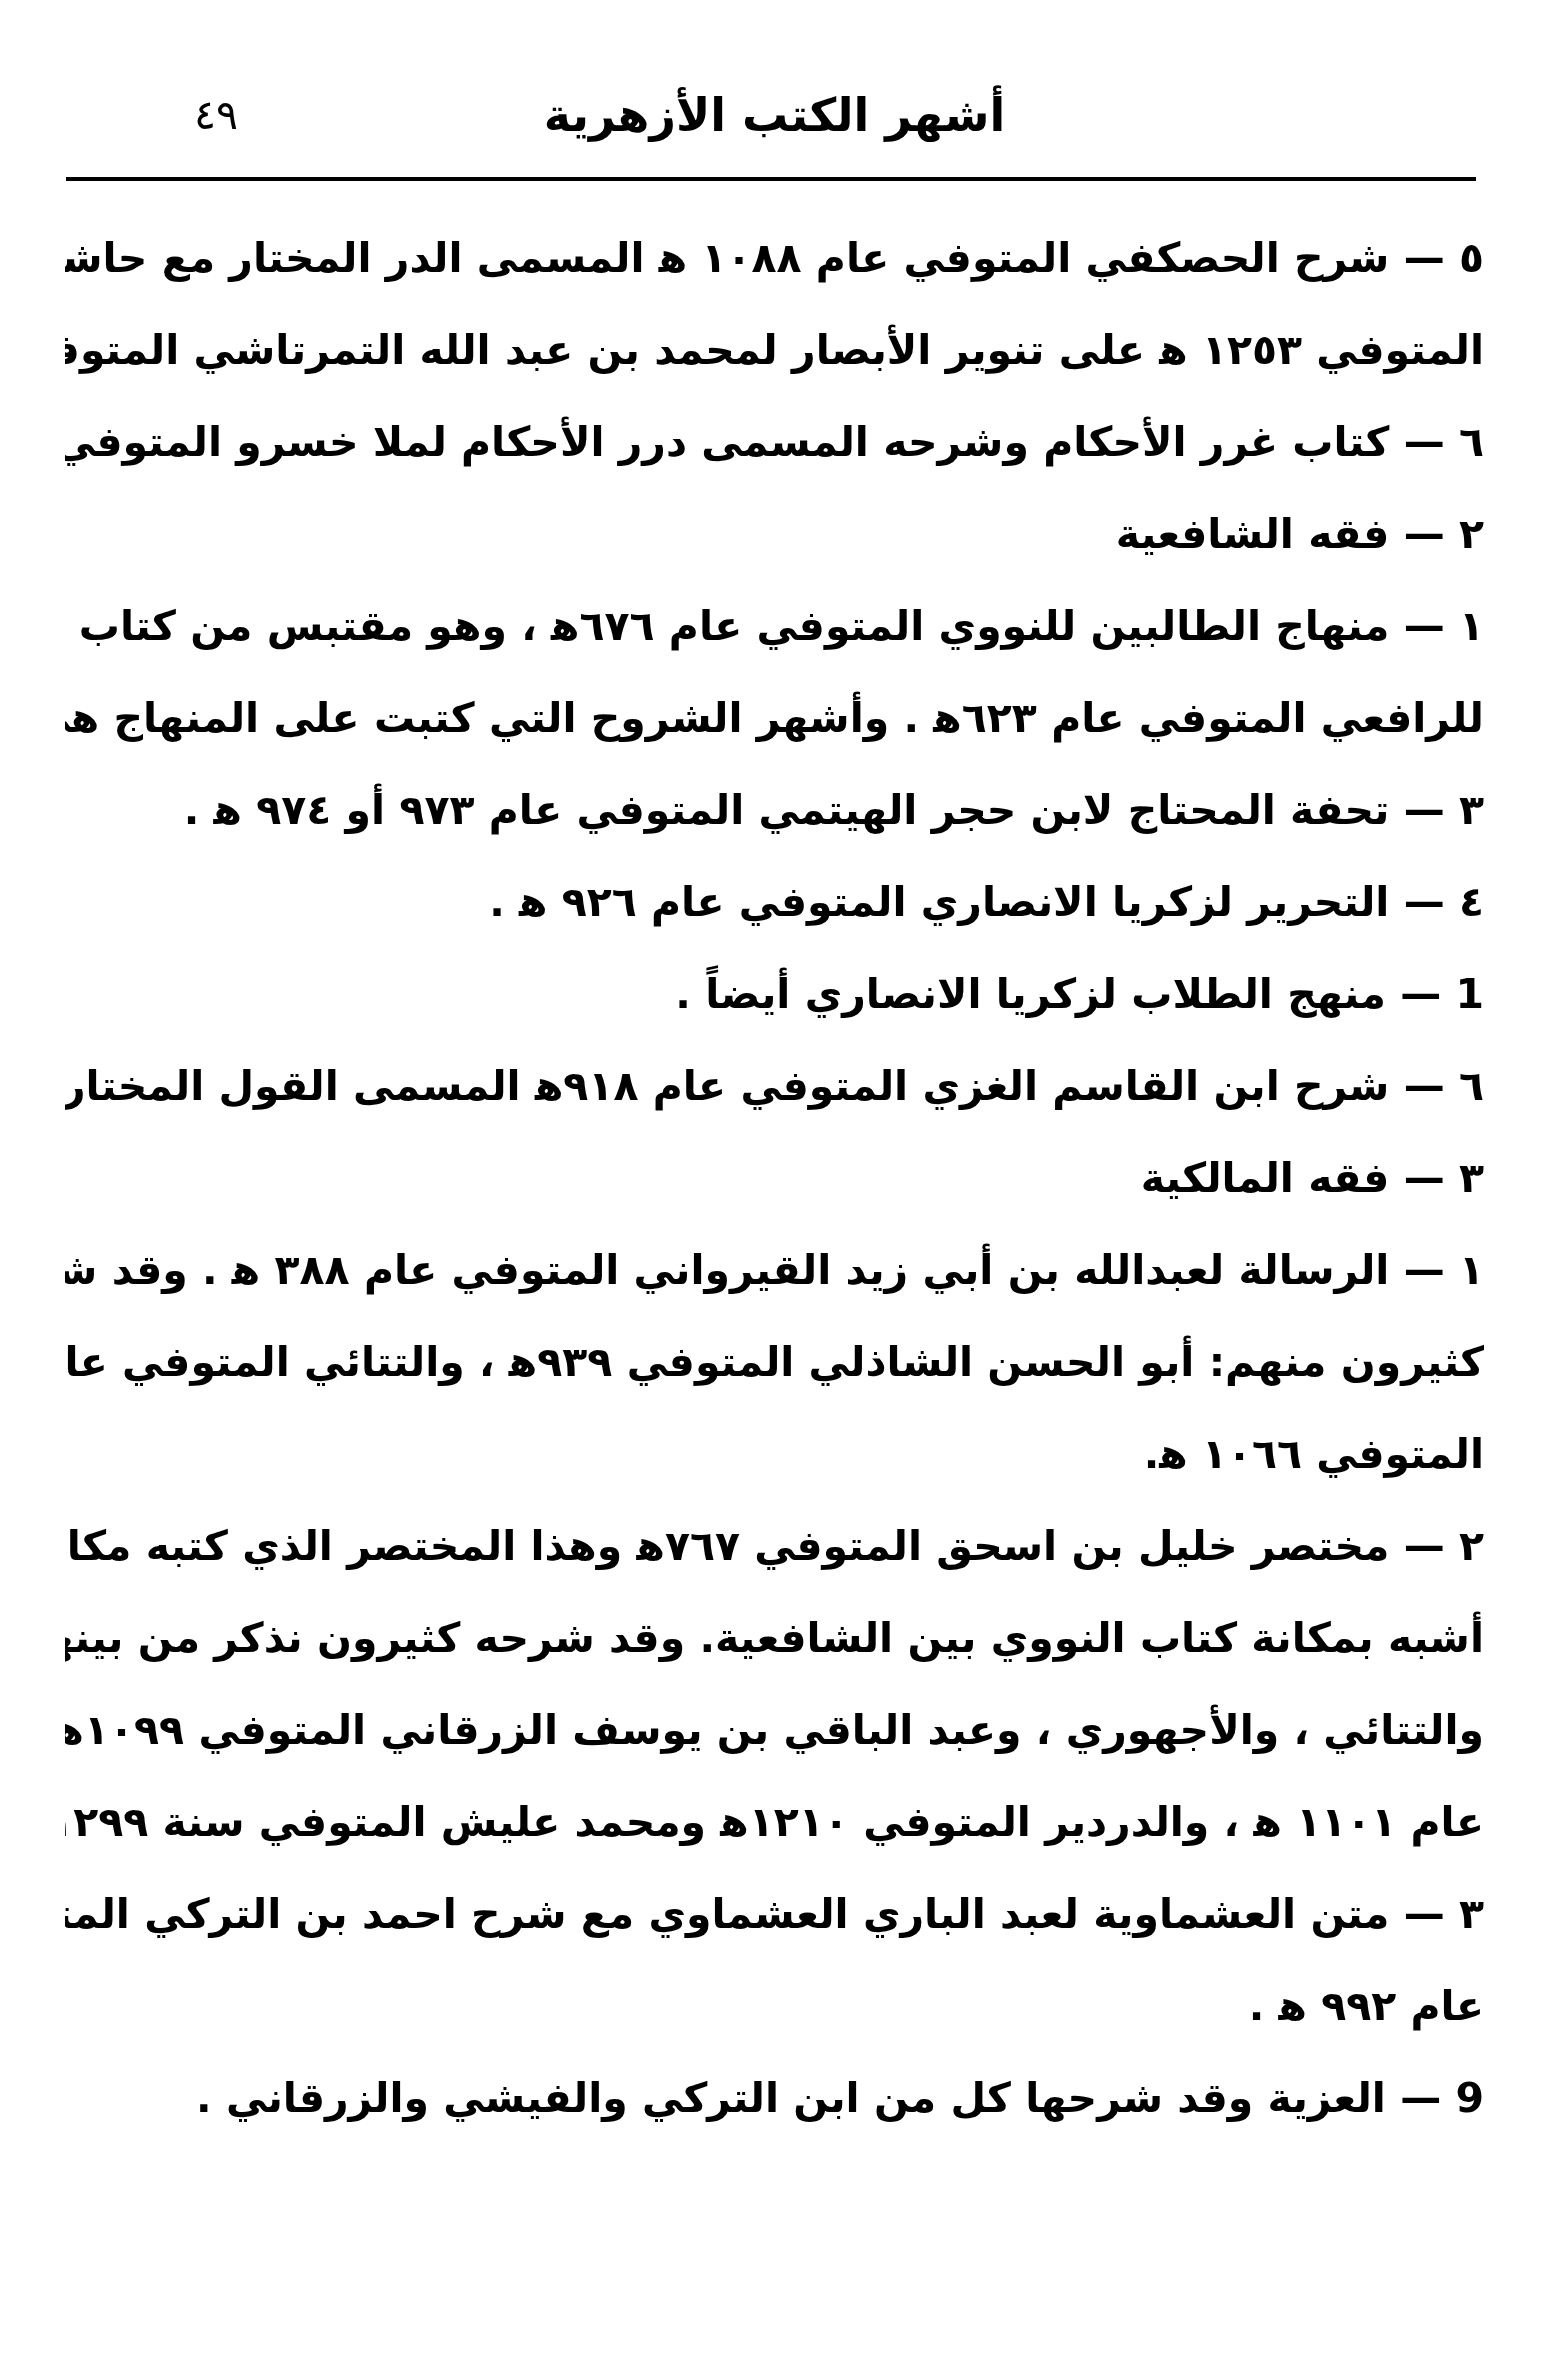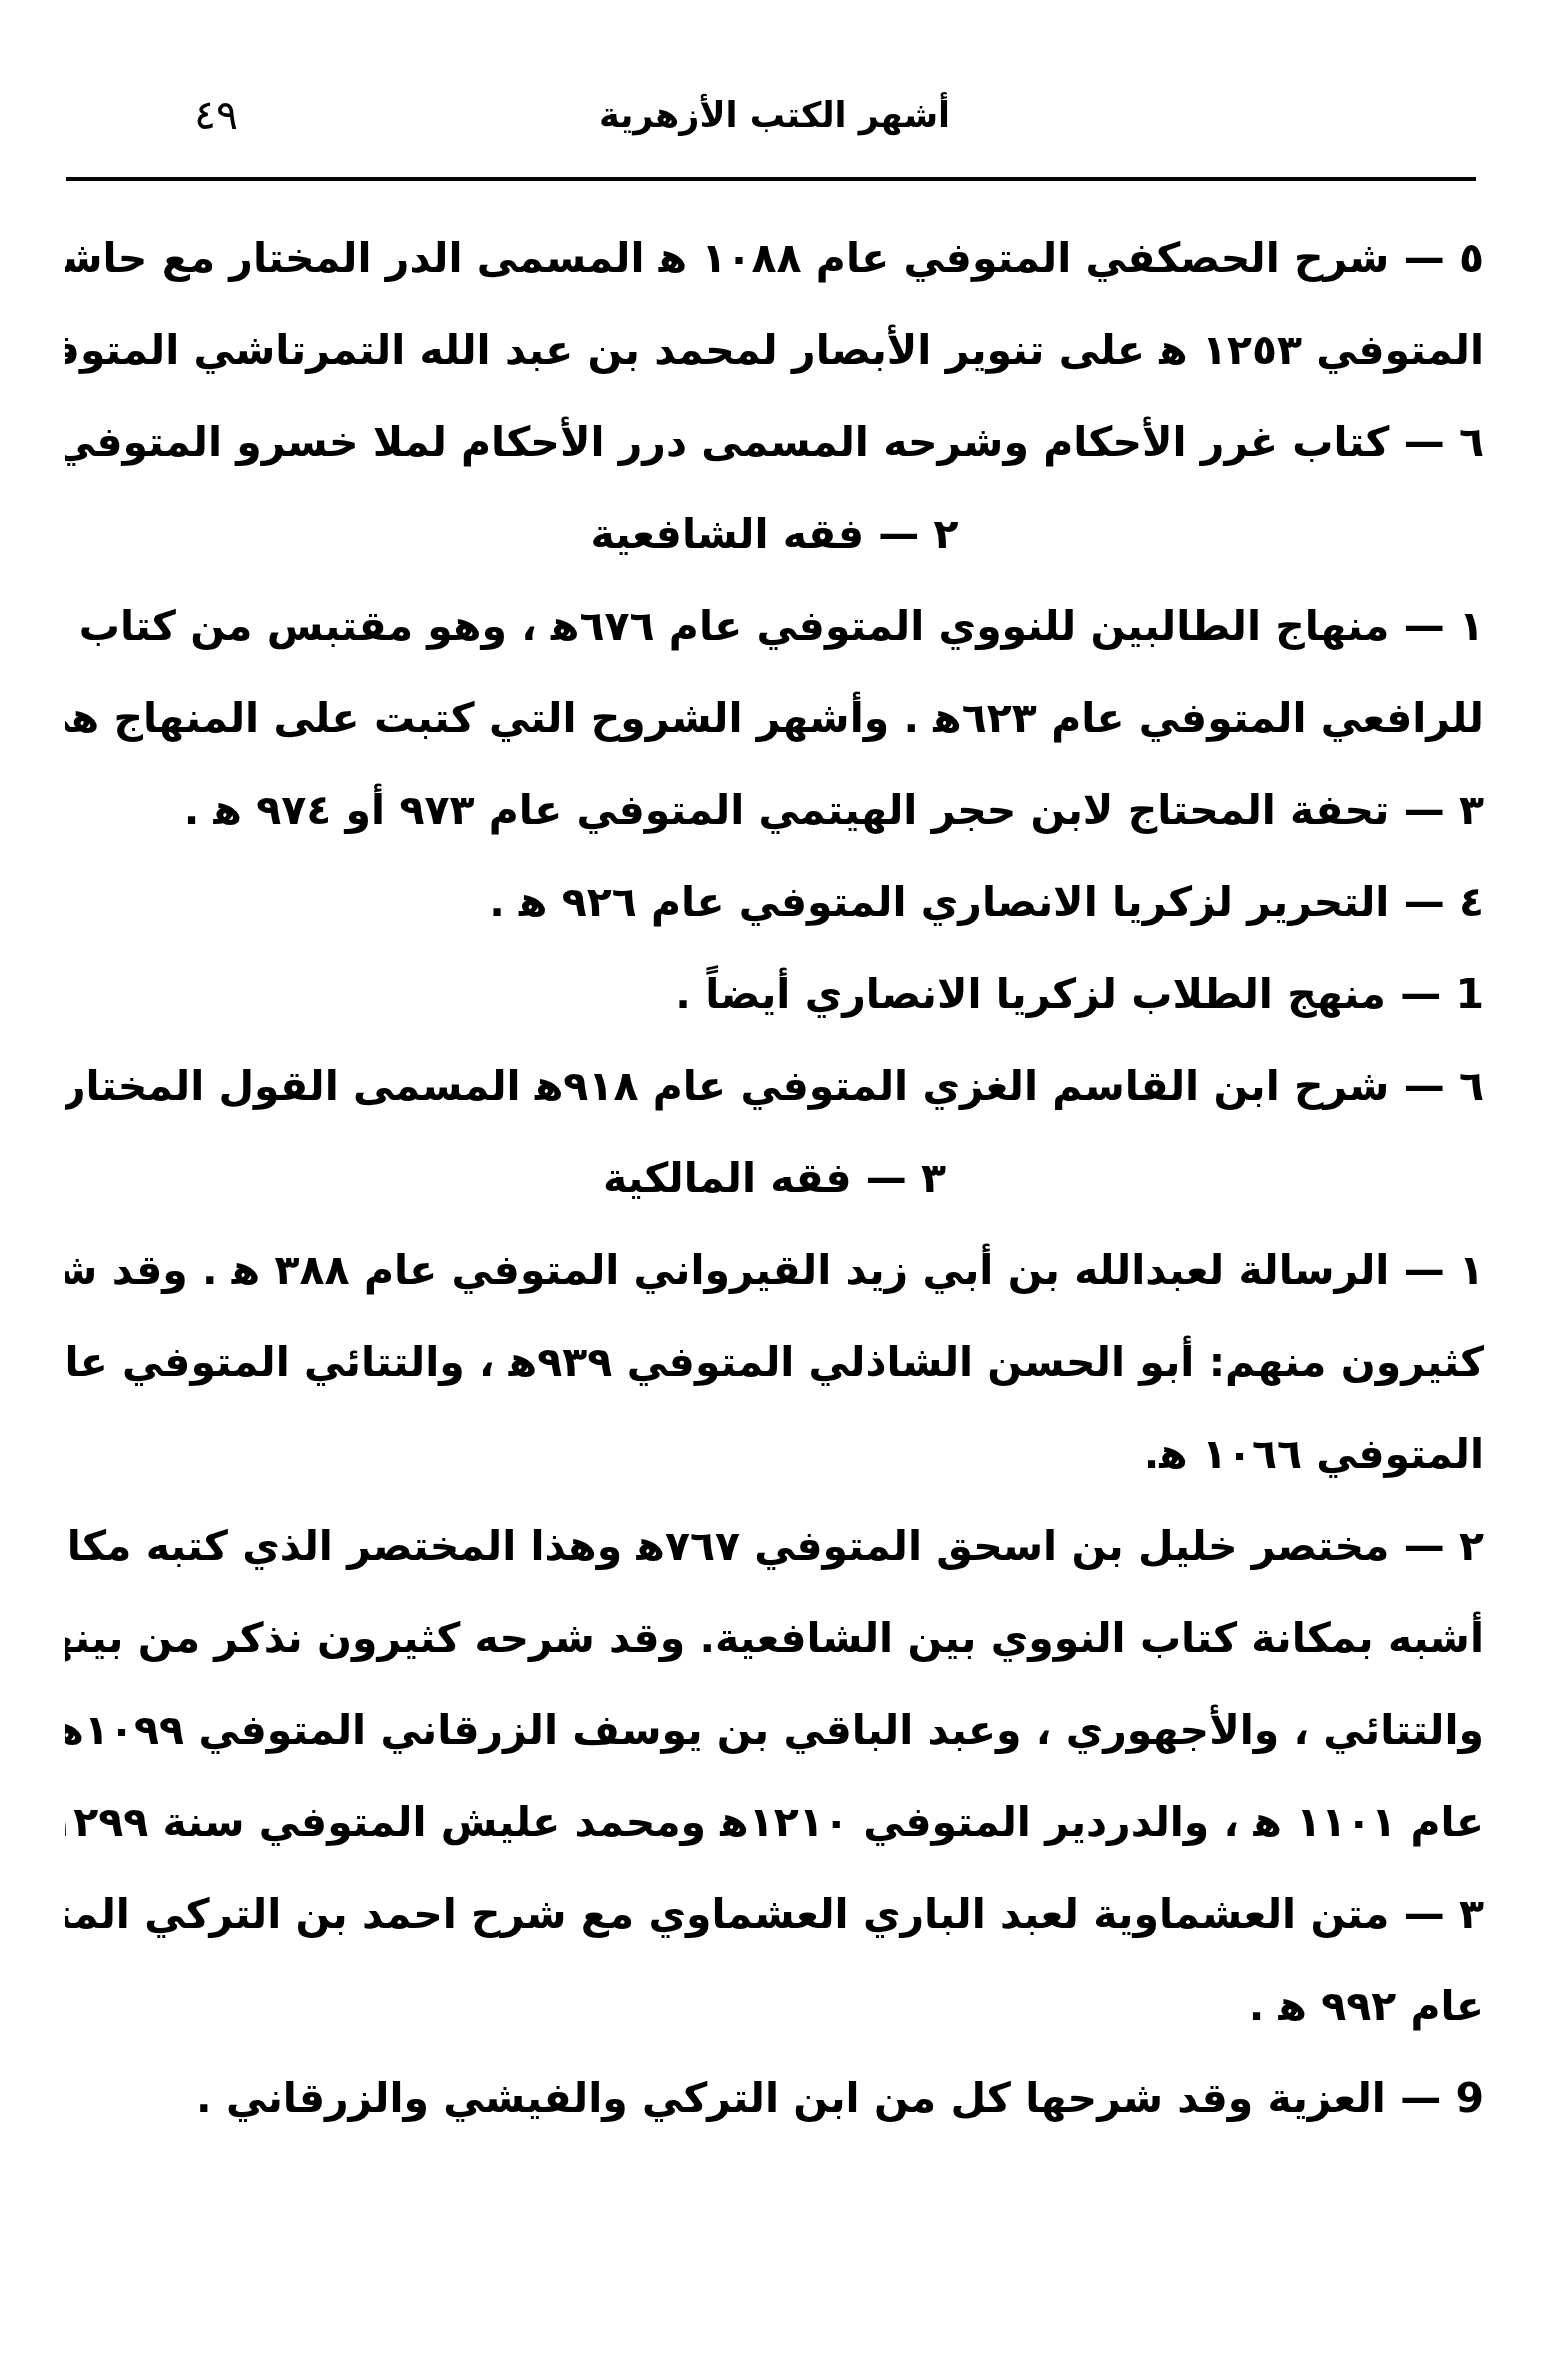--- a/index.html
+++ b/index.html
@@ -7,38 +7,38 @@
     width: 1550px; height: 2377px; position: relative; overflow: hidden;
     font-family: "DejaVu Sans", sans-serif; color: #000000;
   }
   .page { position: absolute; left: 0; top: 0; width: 1550px; height: 2377px; }
   .running-head {
     position: absolute; top: 74px; left: 65px; width: 1419px; height: 83px;
     direction: rtl;
   }
   .running-title {
     position: absolute; left: 0; right: 0; top: 0; text-align: center;
-    font-size: 35px; font-weight: bold; line-height: 83px;
+    font-size: 46px; font-weight: bold; line-height: 83px;
   }
   .page-number {
     position: absolute; left: 129px; top: 0; font-size: 41px; font-weight: normal; line-height: 83px;
     direction: rtl;
   }
   .head-rule {
     position: absolute; top: 177px; left: 66px; width: 1410px; height: 3.7px; background: #000;
   }
   .body {
     position: absolute; top: 212px; left: 65px; width: 1419px;
     direction: rtl; text-align: justify;
     font-size: 41px; font-weight: bold; line-height: 92px;
   }
   .line { display: block; white-space: nowrap; overflow: hidden; height: 92px; }
   .line.justify { text-align: justify; text-align-last: justify; }
   .line.start { text-align: right; }
-  .heading { text-align: center; }
+  .heading { text-align: right; }
 </style>
 </head>
 <body>
 
 <div class="page">
 
   <div class="running-head">
     <div class="running-title">أشهر الكتب الأزهرية</div>
     <div class="page-number">٤٩</div>
   </div>

